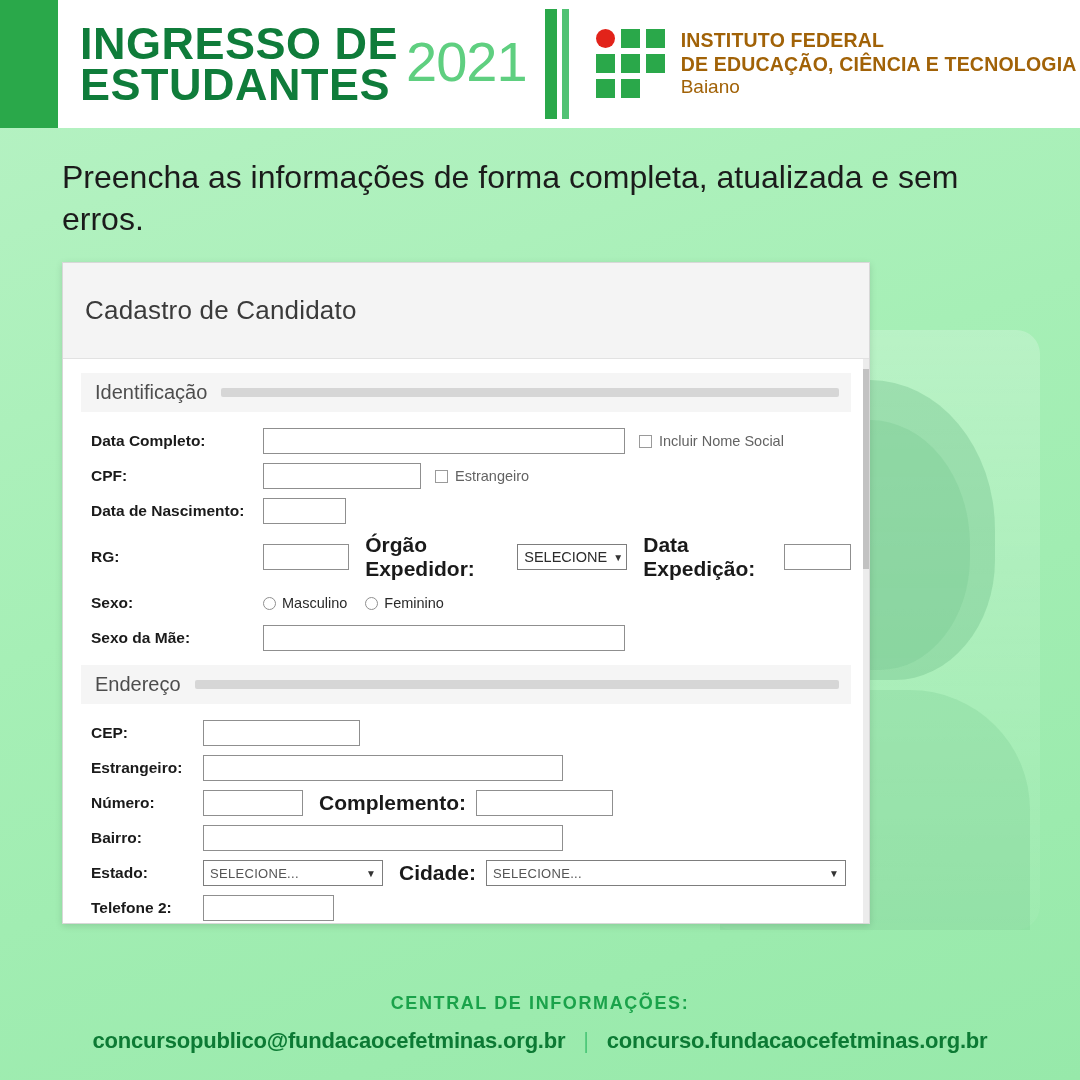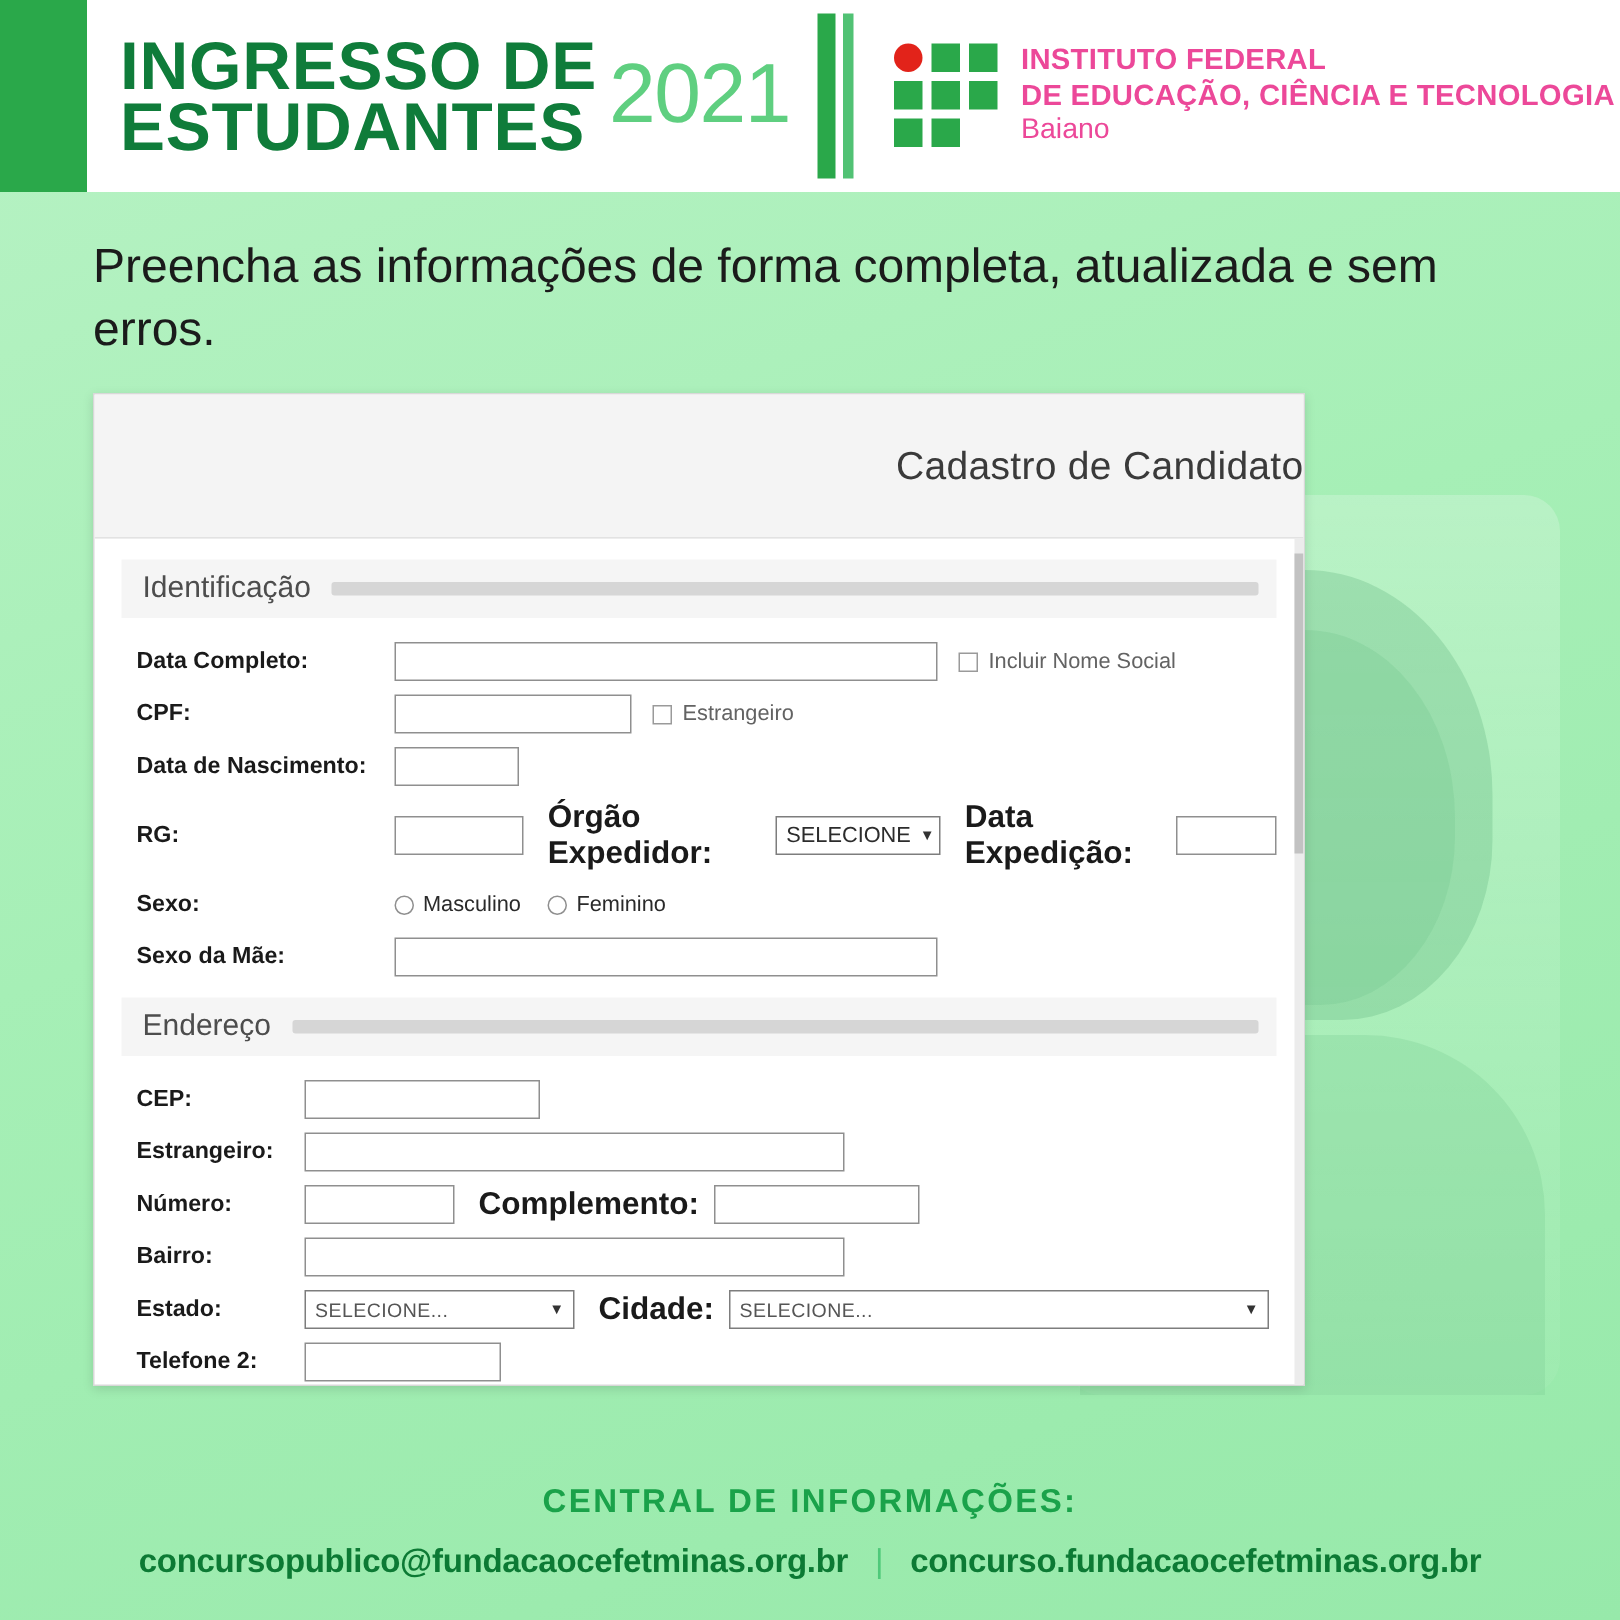--- a/index.html
+++ b/index.html
@@ -131,21 +131,21 @@
     grid-template-columns: repeat(3, 19px);
     grid-template-rows: repeat(3, 19px);
     gap: 6px;
     margin-right: 16px;
   }
   .ifb-grid i { display: block; width: 19px; height: 19px; background: #2aa84a; }
   .ifb-grid i.dot { background: #e2231a; border-radius: 50%; }
   .ifb-grid i.blank { background: transparent; }
   .ifb-text {
     line-height: 1.2;
-    color: #ec4899;
+    color: #a16207;
   }
   .ifb-text .t1, .ifb-text .t2 {
     font-weight: bold;
     font-size: 19.5px;
     letter-spacing: 0.2px;
   }
   .ifb-text .t3 { font-size: 19px; font-weight: normal; }
 
   
   .instruction {
@@ -171,21 +171,20 @@
     z-index: 3;
   }
   .shot-head {
     height: 96px;
     background: #f4f4f4;
     border-bottom: 1px solid #e2e2e2;
     display: flex;
     align-items: center;
     padding-left: 22px;
     box-sizing: border-box;
-    justify-content: flex-end;
   }
   .shot-head .title {
     font-size: 26px;
     color: #3a3a3a;
     letter-spacing: 0.2px;
   }
   .shot-body {
     padding: 14px 18px 0 18px;
   }
 
@@ -302,21 +301,21 @@
   }
 
   
   .footer {
     position: absolute;
     left: 0; right: 0; bottom: 26px;
     text-align: center;
     z-index: 3;
   }
   .footer .central {
-    font-size: 22px;
+    font-size: 18px;
     font-weight: bold;
     color: #1aa24a;
     letter-spacing: 1.6px;
     margin-bottom: 14px;
   }
   .footer .contacts {
     font-size: 22px;
     font-weight: bold;
     color: #0c7a34;
     letter-spacing: -0.2px;

